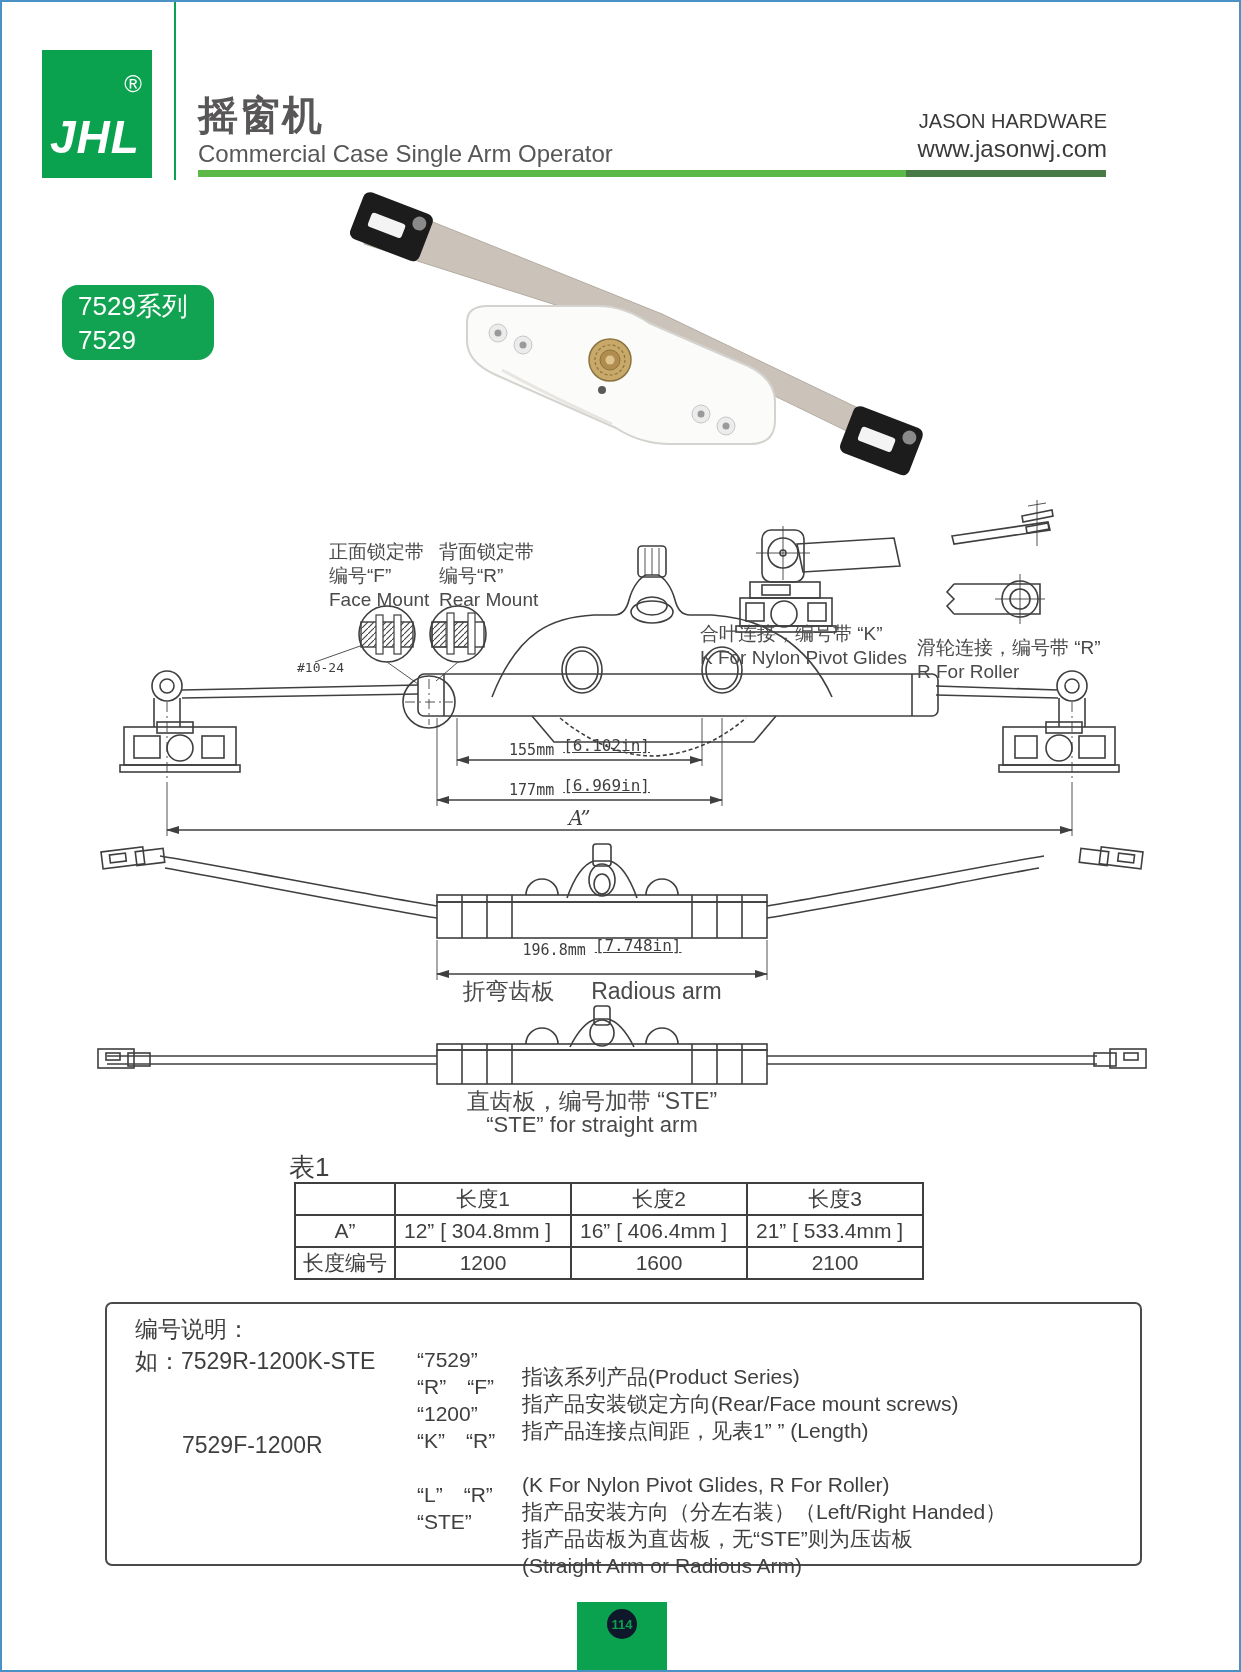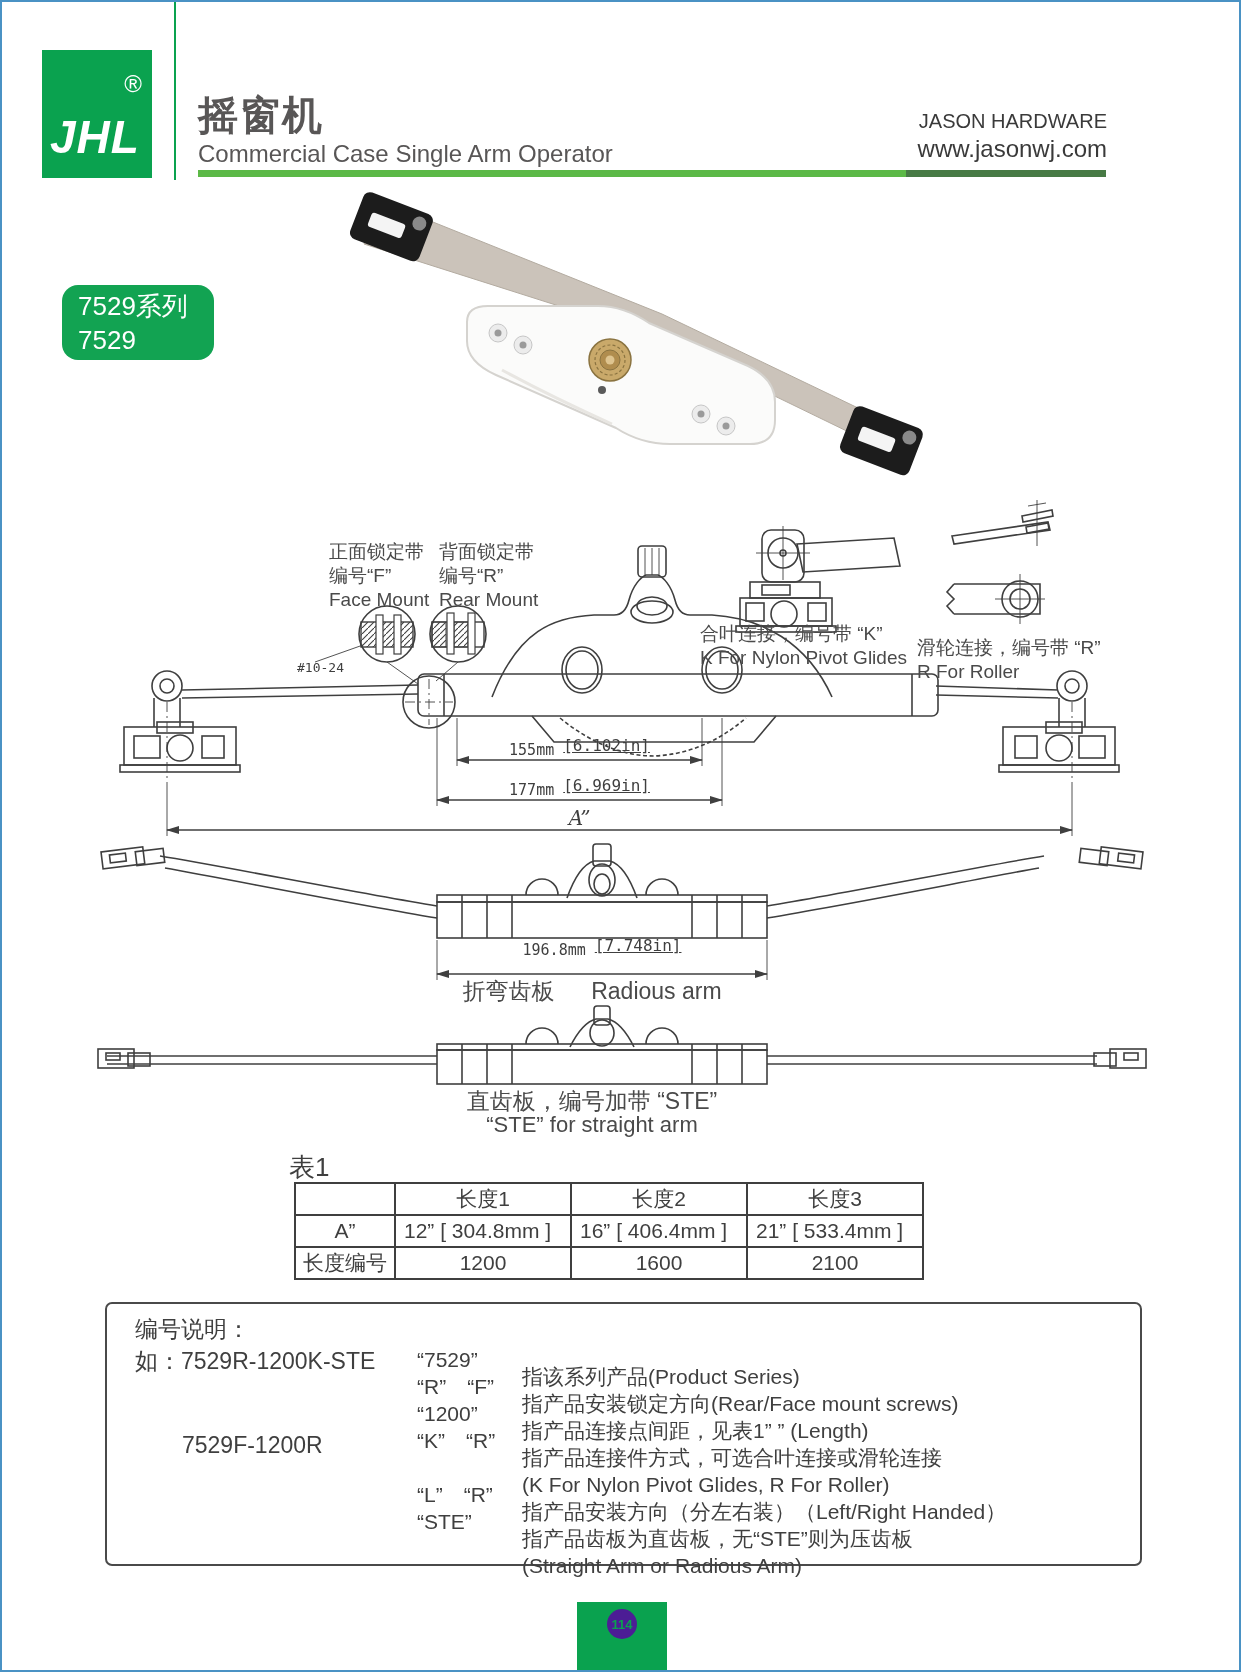--- a/index.html
+++ b/index.html
@@ -48,21 +48,21 @@
   .legend .ex1{position:absolute;left:28px;top:42px;font-size:23px;}
   .legend .ex2{position:absolute;left:75px;top:128px;font-size:23px;}
   .legend .rows{position:absolute;left:310px;top:42px;}
   .legend .row{display:flex;height:27px;align-items:center;font-size:21px;}
   .legend .code{width:105px;flex:none;}
   .legend .desc{white-space:nowrap;margin-top:35px;}
 
   
   .pagenum-block{left:575px;top:1600px;width:90px;height:70px;background:#0aa24f;}
   .pagenum-circle{position:absolute;left:30px;top:7px;width:30px;height:30px;border-radius:50%;
-                  background:#4c1d95;color:#0aa24f;font-size:13px;font-weight:700;
+                  background:#0f172a;color:#0aa24f;font-size:13px;font-weight:700;
                   display:flex;align-items:center;justify-content:center;}
 
   svg{position:absolute;overflow:visible;}
   svg .ln{stroke:#3f3f3f;stroke-width:1.6;fill:none;}
   svg .thin{stroke:#3f3f3f;stroke-width:0.9;fill:none;}
   svg .dash{stroke:#3f3f3f;stroke-width:0.9;fill:none;stroke-dasharray:10 4 2 4;}
 </style>
 </head>
 <body>
 
@@ -373,21 +373,20 @@
       <div class="row">
         <span class="code">“R”　“F”</span>
         <span class="desc">指产品安装锁定方向(Rear/Face mount screws)</span>
       </div>
       <div class="row">
         <span class="code">“1200”</span>
         <span class="desc">指产品连接点间距，见表1” ” (Length)</span>
       </div>
       <div class="row">
         <span class="code">“K”　“R”</span>
-        <span class="desc">指产品连接件方式，可选合叶连接或滑轮连接</span>
       </div>
       <div class="row">
         <span class="code"></span>
         <span class="desc">(K For Nylon Pivot Glides, R For Roller)</span>
       </div>
       <div class="row">
         <span class="code">“L”　“R”</span>
         <span class="desc">指产品安装方向（分左右装）（Left/Right Handed）</span>
       </div>
       <div class="row">

